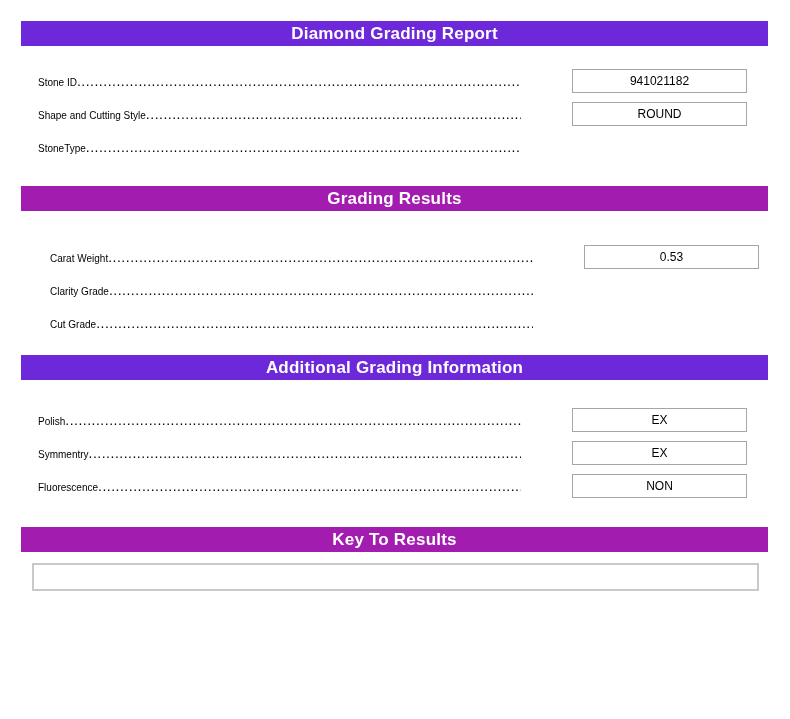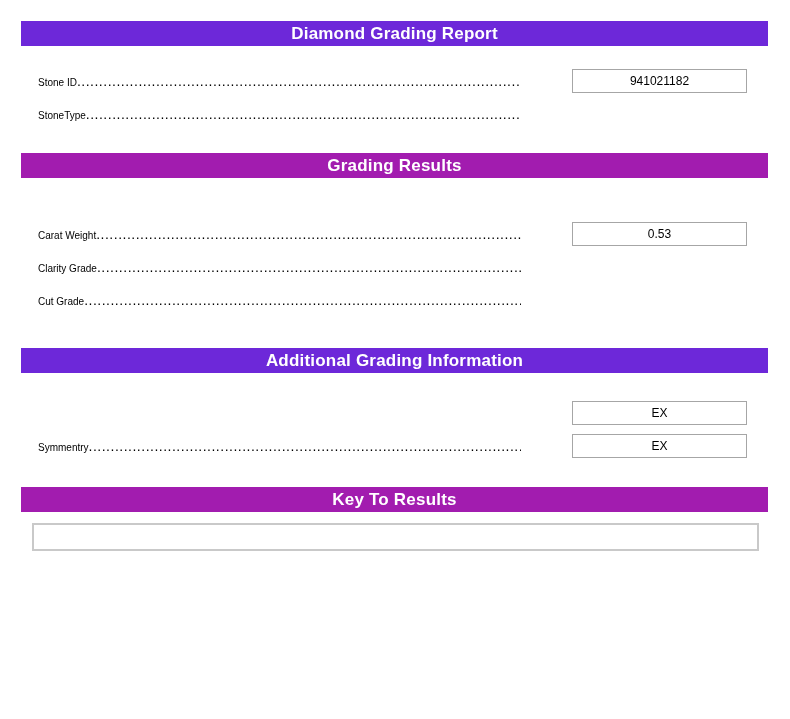--- a/index.html
+++ b/index.html
@@ -22,22 +22,22 @@
     font-weight: bold;
     font-size: 17px;
     letter-spacing: 0.2px;
   }
   .bar.navy { background: #6d28d9; }
   .bar.gray { background: #a21caf; }
 
   .bar-1 { margin-top: 21px; }
   .rows-1 { margin-top: 23px; }
   .bar-2 { margin-top: 27px; }
-  .rows-2 { margin-top: 44px; }
-  .bar-3 { margin-top: 36px; }
+  .rows-2 { margin-top: 34px; padding-left: 12px; }
+  .bar-3 { margin-top: 20px; }
   .rows-3 { margin-top: 28px; }
   .bar-4 { margin-top: 29px; }
 
   .row {
     position: relative;
     height: 24px;
     margin-bottom: 9px;
   }
   .row:last-child { margin-bottom: 0; }
 
@@ -88,20 +88,24 @@
   <div class="bar navy bar-1">
     <span>Diamond Grading Report</span>
   </div>
 
   <div class="rows rows-1">
     <div class="row">
       <div class="label-line"><span>Stone ID</span><span class="leader"></span></div>
       <div class="value-box"><span>941021182</span></div>
     </div>
     <div class="row">
+      <div class="label-line"><span>Shape and Cutting Style</span><span class="leader"></span></div>
+      <div class="value-box"><span>ROUND</span></div>
+    </div>
+    <div class="row">
       <div class="label-line"><span>StoneType</span><span class="leader"></span></div>
     </div>
   </div>
 
   <div class="bar gray bar-2">
     <span>Grading Results</span>
   </div>
 
   <div class="rows rows-2">
     <div class="row">
@@ -115,25 +119,30 @@
       <div class="label-line"><span>Cut Grade</span><span class="leader"></span></div>
     </div>
   </div>
 
   <div class="bar navy bar-3">
     <span>Additional Grading Information</span>
   </div>
 
   <div class="rows rows-3">
     <div class="row">
+      <div class="label-line"><span>Polish</span><span class="leader"></span></div>
       <div class="value-box"><span>EX</span></div>
     </div>
     <div class="row">
       <div class="label-line"><span>Symmentry</span><span class="leader"></span></div>
       <div class="value-box"><span>EX</span></div>
+    </div>
+    <div class="row">
+      <div class="label-line"><span>Fluorescence</span><span class="leader"></span></div>
+      <div class="value-box"><span>NON</span></div>
     </div>
   </div>
 
   <div class="bar gray bar-4">
     <span>Key To Results</span>
   </div>
 
   <div class="key-box">
     <span></span>
   </div>

